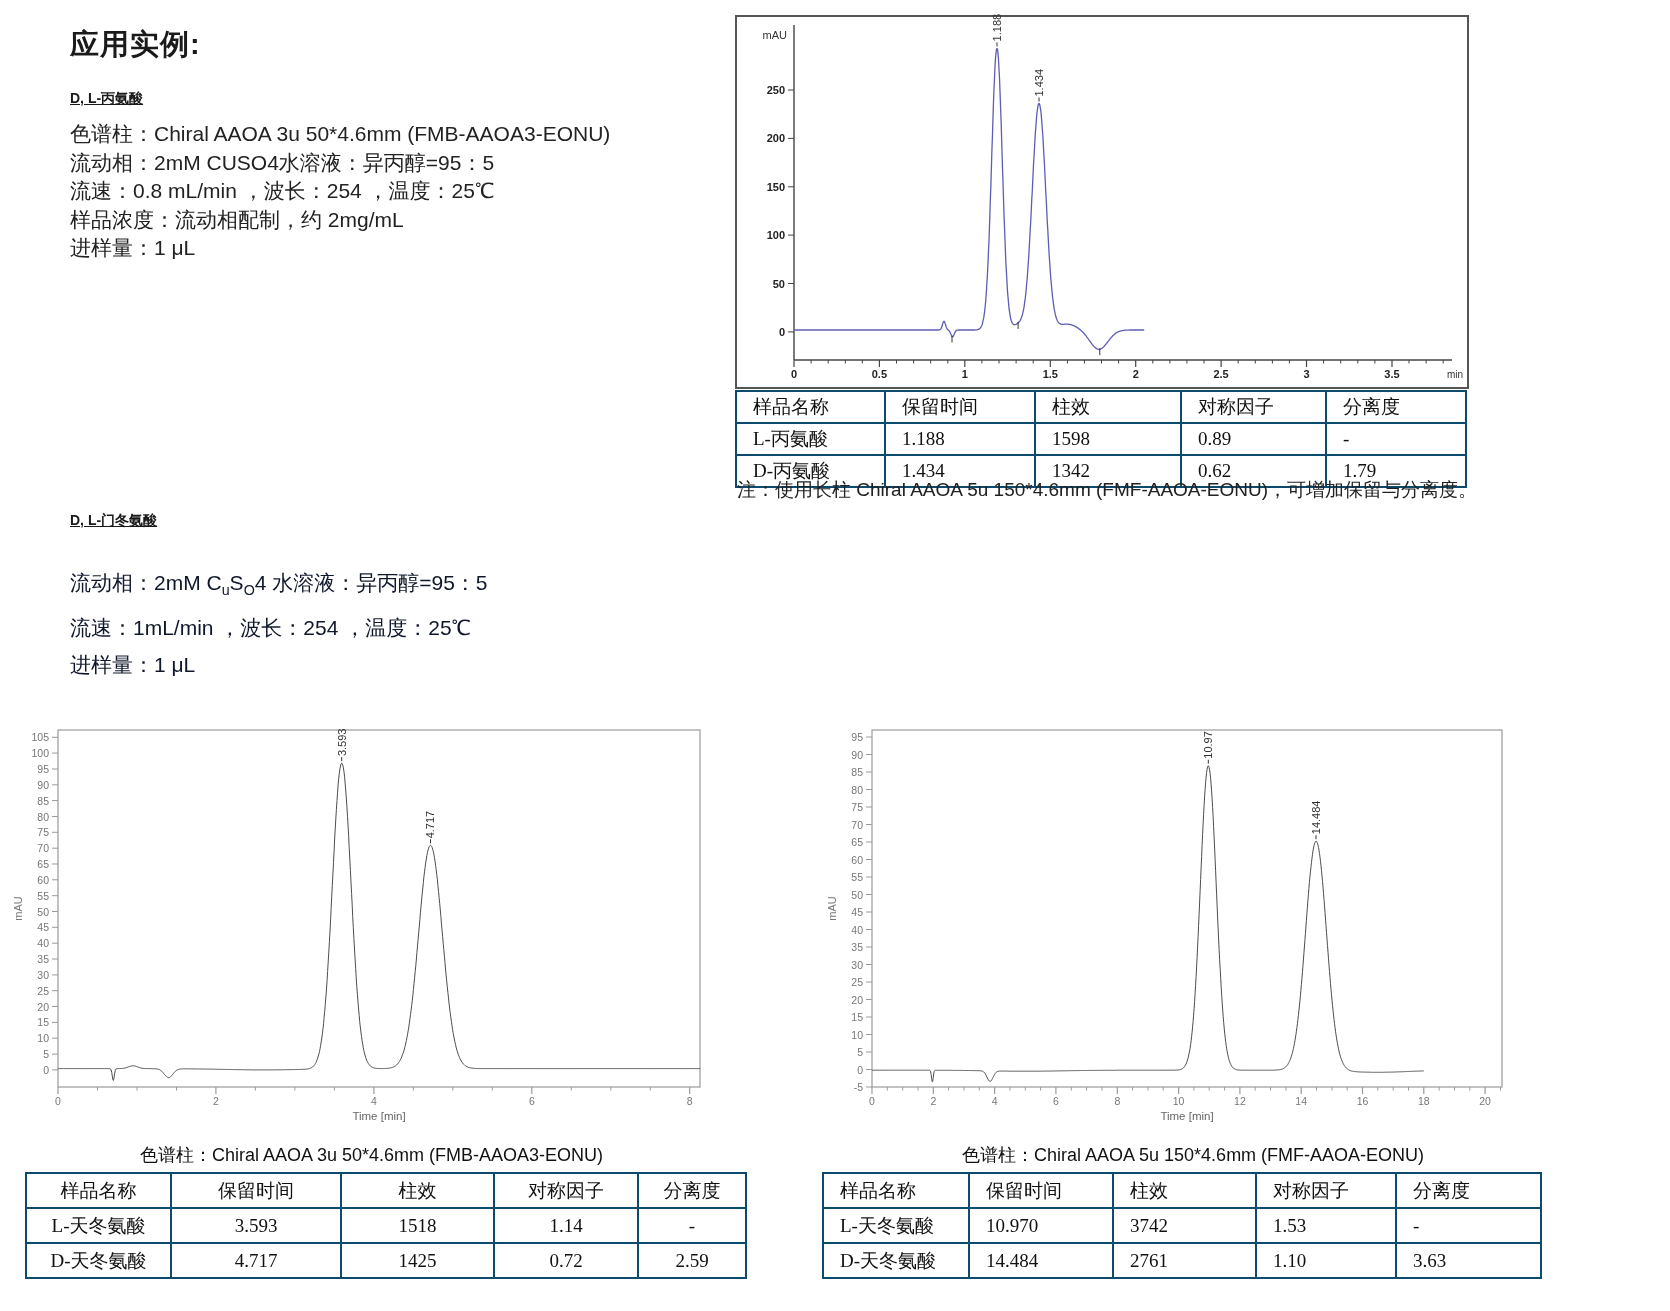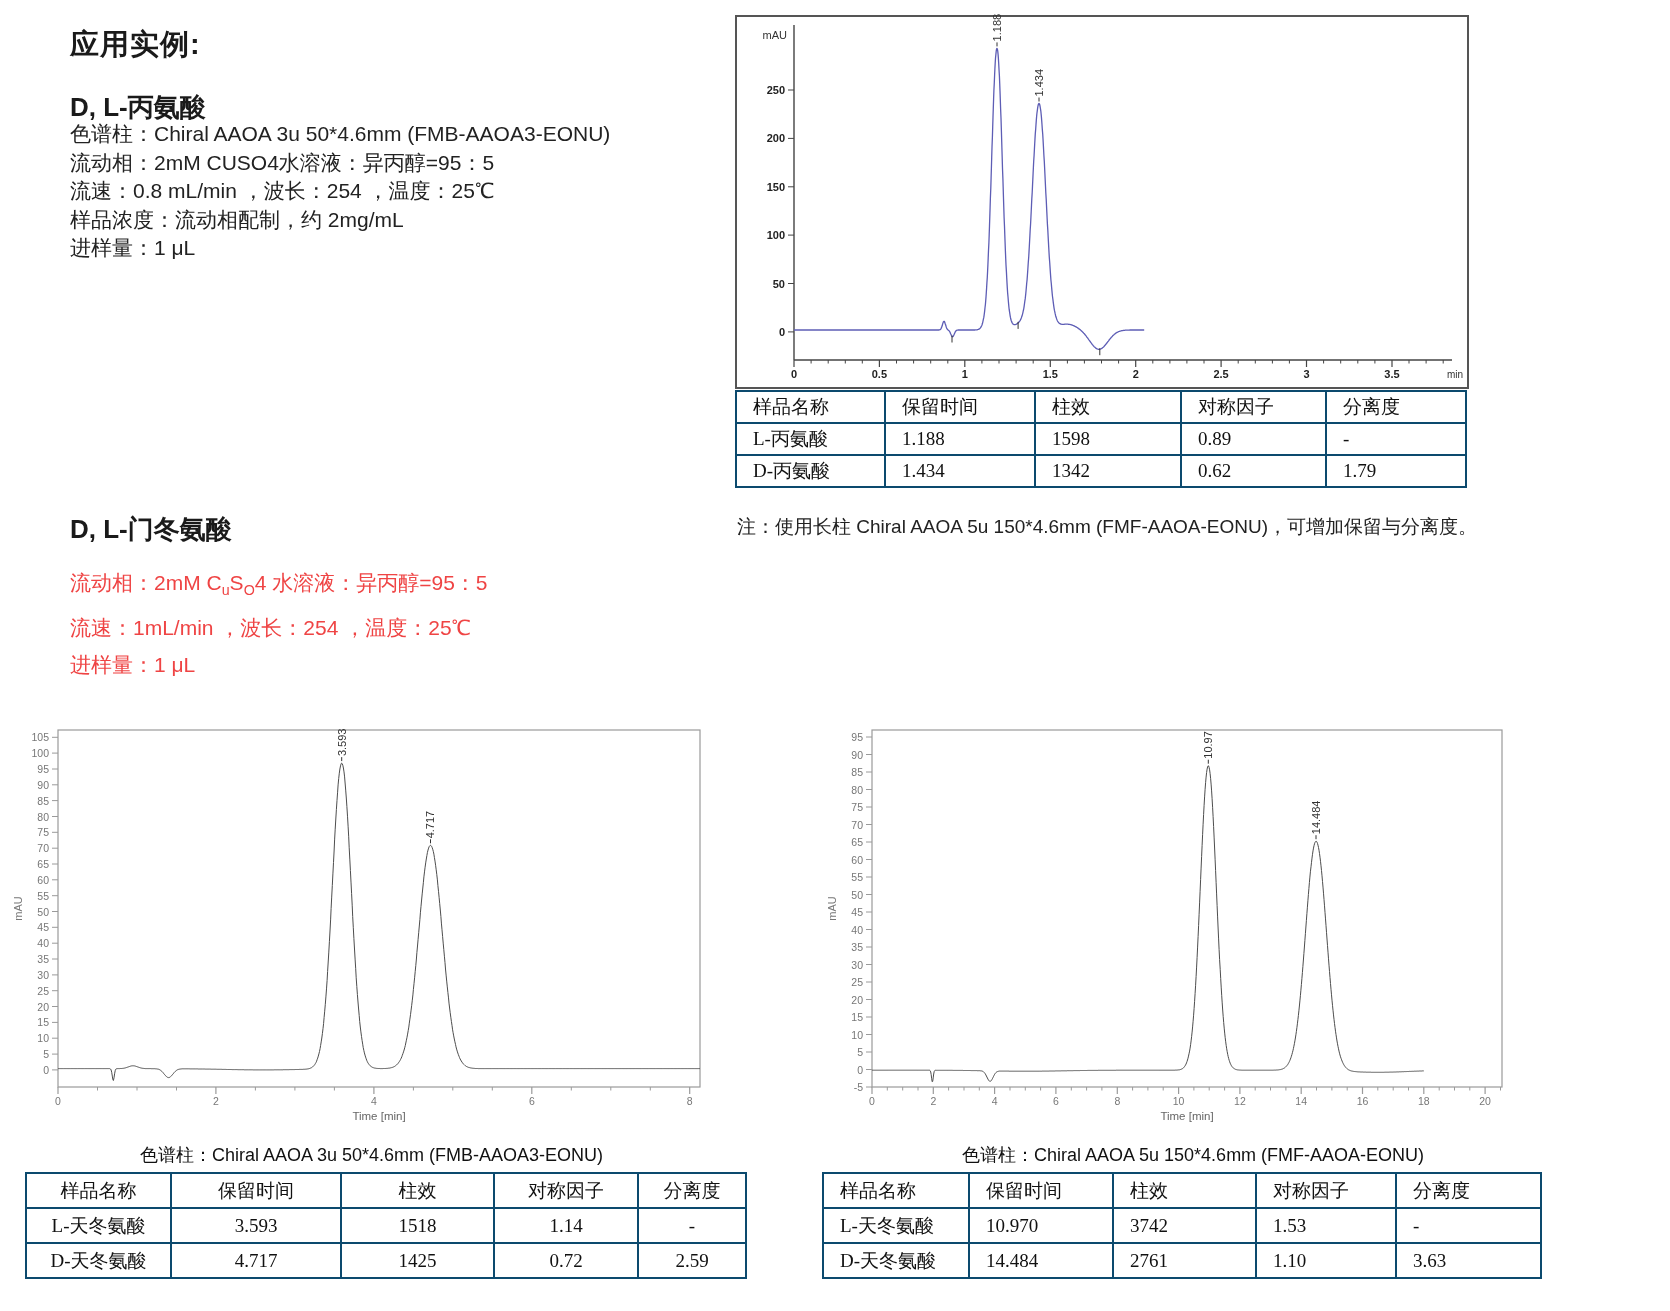--- a/index.html
+++ b/index.html
@@ -1,22 +1,22 @@
 <!DOCTYPE html>
 <html><head>
 <meta charset="utf-8">
 <style>
   html,body{margin:0;padding:0;background:#fff;}
   body{font-family:"Liberation Sans",sans-serif;color:#1a1a1a;}
   #page{position:relative;width:1650px;height:1311px;background:#fff;overflow:hidden;}
   .abs{position:absolute;}
   .title{font-size:29px;font-weight:700;letter-spacing:1px;}
-  .h2{font-size:26px;font-weight:700;}
+  .h2{font-size:14px;font-weight:700;text-decoration:underline;}
   .info{font-size:21px;line-height:28.5px;color:#222;}
-  .info2{font-size:21px;line-height:37px;color:#ef4444;}
+  .info2{font-size:21px;line-height:37px;color:#0f172a;}
   sub{font-size:68%;}
   .note{font-size:19px;color:#222;}
   .caption{font-size:18px;color:#111;}
   table{border-collapse:collapse;table-layout:fixed;font-family:"Liberation Serif",serif;font-size:19px;color:#111;border:2px solid #222;background:#fff;}
   th,td{border:2px solid #0c4a6e;padding:2px 16px;font-weight:normal;overflow:hidden;white-space:nowrap;}
   .tbl-sm th,.tbl-sm td{height:24px;}
   .tbl-lg th,.tbl-lg td{height:29px;}
   .t-center th,.t-center td{text-align:center;}
   .t-left th,.t-left td{text-align:left;}
   .chart1-box{border:2px solid #555;background:#fff;}
@@ -144,21 +144,21 @@
         <tr>
           <td>D-丙氨酸</td>
           <td>1.434</td>
           <td>1342</td>
           <td>0.62</td>
           <td>1.79</td>
         </tr>
       </tbody>
     </table>
 
-  <div class="abs note" style="left:737px;top:514px">注：使用长柱 Chiral AAOA 5u 150*4.6mm (FMF-AAOA-EONU)，可增加保留与分离度。</div>
+  <div class="abs note" style="left:737px;top:477px">注：使用长柱 Chiral AAOA 5u 150*4.6mm (FMF-AAOA-EONU)，可增加保留与分离度。</div>
 
   <div class="abs h2" style="left:70px;top:512px">D, L-门冬氨酸</div>
 
   <div class="abs info2" style="left:70px;top:564px">
     <div>
       <span>流动相：2mM C</span><sub>u</sub><span>S</span><sub>O</sub><span>4 水溶液：异丙醇=95：5</span>
     </div>
     <div>流速：1mL/min ，波长：254 ，温度：25℃</div>
     <div>进样量：1 μL</div>
   </div>

